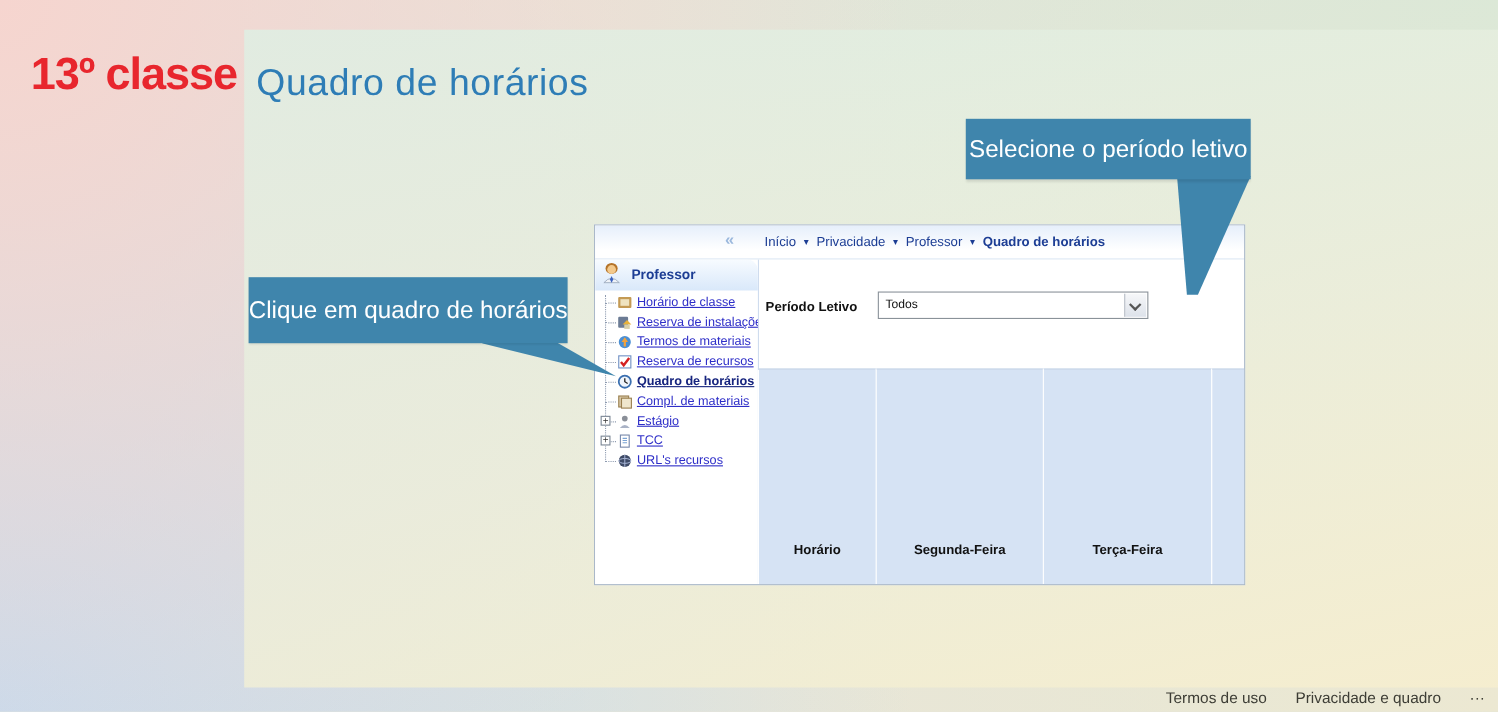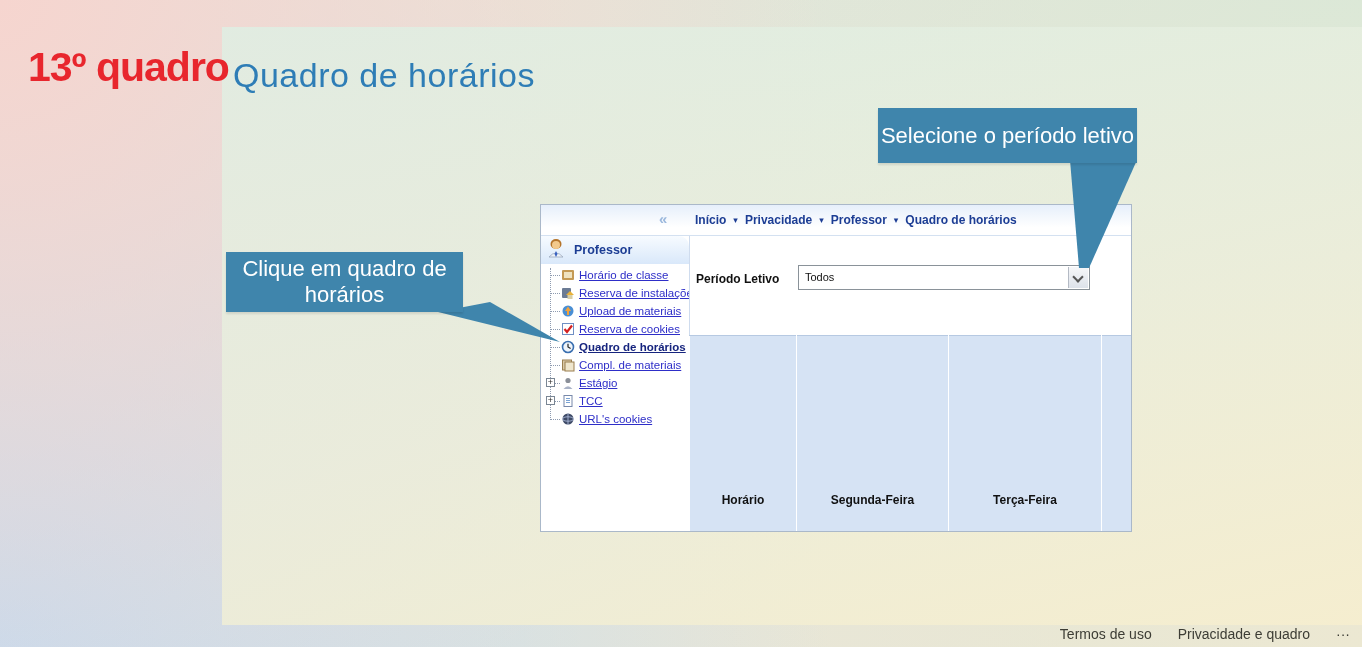--- a/index.html
+++ b/index.html
@@ -39,21 +39,21 @@
     border-bottom:1px solid #d4e1f1;
   }
   .collapse{
     position:absolute;left:118px;top:5px;font-size:15px;font-weight:bold;
     color:#9bb8dd;cursor:pointer;
   }
   .breadcrumb{
     position:absolute;left:154px;top:0;height:30px;display:flex;align-items:center;gap:7px;
     font-size:12px;color:#1c3d94;white-space:nowrap;
   }
-  .breadcrumb a{color:#1c3d94;text-decoration:none;font-weight:700;cursor:pointer;}
+  .breadcrumb a{color:#1c3d94;text-decoration:none;font-weight:400;cursor:pointer;}
   .breadcrumb .arr{font-size:9px;color:#1c3d94;}
   .breadcrumb .current{font-weight:bold;}
 
   .ss-sidebar{
     position:absolute;left:0;top:31px;width:148px;bottom:0;background:#fff;
     border-right:1px solid #cfdcee;overflow:hidden;
   }
   .sb-header{
     height:28px;display:flex;align-items:center;
     background:linear-gradient(#f7fbff,#d9e8fa);
@@ -70,21 +70,21 @@
   .tlink.selected{font-weight:bold;color:#16247e;}
   .plus{
     position:absolute;left:1px;top:4px;width:9px;height:9px;background:#fff;
     border:1px solid #7a8694;font-size:9px;line-height:7px;text-align:center;color:#333;
     box-sizing:border-box;z-index:2;cursor:pointer;
   }
 
   .ss-content{position:absolute;left:149px;top:31px;right:0;bottom:0;background:#fff;}
   .filter-label{position:absolute;left:6px;top:36px;font-size:12px;font-weight:bold;color:#111;}
   .pl-select{
-    position:absolute;left:108px;top:29px;width:292px;height:25px;box-sizing:border-box;
+    position:absolute;left:108px;top:29px;width:246px;height:25px;box-sizing:border-box;
     border:1px solid #8a9299;background:#fff;cursor:pointer;
   }
   .pl-select .val{position:absolute;left:6px;top:5px;font-size:11px;color:#111;}
   .pl-btn{
     position:absolute;right:1px;top:1px;bottom:1px;width:19px;
     background:linear-gradient(#f6f7f9,#dde2ea);border-left:1px solid #b4bac4;
   }
   .pl-btn::after{
     content:'';position:absolute;left:5px;top:6px;width:6px;height:6px;
     border-right:2px solid #555;border-bottom:2px solid #555;transform:rotate(45deg);
@@ -97,36 +97,36 @@
   }
   table.sched tr{height:330px;}
 
   
   .callout{
     position:absolute;background:#3f85ac;color:#fff;z-index:6;
     display:flex;align-items:center;justify-content:center;text-align:center;
     font-size:22px;line-height:26px;box-shadow:0 2px 2px rgba(0,0,0,0.10);
   }
   .co-period{left:878px;top:108px;width:259px;height:55px;}
-  .co-menu{left:226px;top:252px;width:237px;height:60px;}
+  .co-menu{left:226px;top:252px;width:290px;height:60px;}
   .tail{position:absolute;z-index:5;pointer-events:none;}
 
   
   .footer{
     position:absolute;right:12px;top:626px;display:flex;gap:26px;align-items:center;
     font-size:14px;color:#3d3d35;justify-content:space-between;
   }
   .footer a{color:#3d3d35;text-decoration:none;cursor:pointer;}
 </style>
 </head>
 <body>
 
 <div class="panel"></div>
 
-<div class="step-label">13º quadro</div>
+<div class="step-label">13º classe</div>
 <div class="page-title">Quadro de horários</div>
 
 <div class="screenshot">
 
   <div class="ss-topbar">
     <span class="collapse">«</span>
     <nav class="breadcrumb">
       <a>Início</a>
         <span class="arr">▾</span>
       <a>Privacidade</a>
@@ -173,31 +173,31 @@
         <a class="tlink">Reserva de instalações</a>
       </div>
 
       <div class="tree-item">
         <span class="ticon">
           <svg width="14" height="14">
               <circle cx="7" cy="7" r="5.5" fill="#4a8fd4"></circle>
               <path d="M7 2.5 L10 7 L8 7 L8 11 L6 11 L6 7 L4 7 Z" fill="#f4a23a"></path>
             </svg>
         </span>
-        <a class="tlink">Upload de materiais</a>
+        <a class="tlink">Termos de materiais</a>
       </div>
 
       <div class="tree-item">
         <span class="ticon">
           <svg width="14" height="14">
               <rect x="1.5" y="1.5" width="11" height="11" fill="#fff" stroke="#6f8fc4"></rect>
               <path d="M3.5 7 L6 10 L11 3.5" stroke="#d42222" stroke-width="2.2" fill="none"></path>
             </svg>
         </span>
-        <a class="tlink">Reserva de cookies</a>
+        <a class="tlink">Reserva de recursos</a>
       </div>
 
       <div class="tree-item">
         <span class="ticon">
           <svg width="14" height="14">
               <circle cx="7" cy="7" r="5.5" fill="#eef4fb" stroke="#3a6fb0" stroke-width="1.6"></circle>
               <path d="M7 3.8 L7 7 L9.6 8.6" stroke="#222" stroke-width="1.2" fill="none"></path>
             </svg>
         </span>
         <a class="tlink selected">Quadro de horários</a>
@@ -236,21 +236,21 @@
       </div>
 
       <div class="tree-item">
         <span class="ticon">
           <svg width="14" height="14">
               <circle cx="7" cy="7" r="5.5" fill="#3e4a66"></circle>
               <ellipse cx="7" cy="7" rx="5.5" ry="2.2" fill="none" stroke="#aab8d8" stroke-width="0.9"></ellipse>
               <path d="M7 1.5 V12.5" stroke="#aab8d8" stroke-width="0.9"></path>
             </svg>
         </span>
-        <a class="tlink">URL's cookies</a>
+        <a class="tlink">URL's recursos</a>
       </div>
 
     </div>
   </div>
 
   <div class="ss-content">
     <span class="filter-label">Período Letivo</span>
     <div class="pl-select">
       <span class="val">Todos</span>
       <span class="pl-btn"></span>

